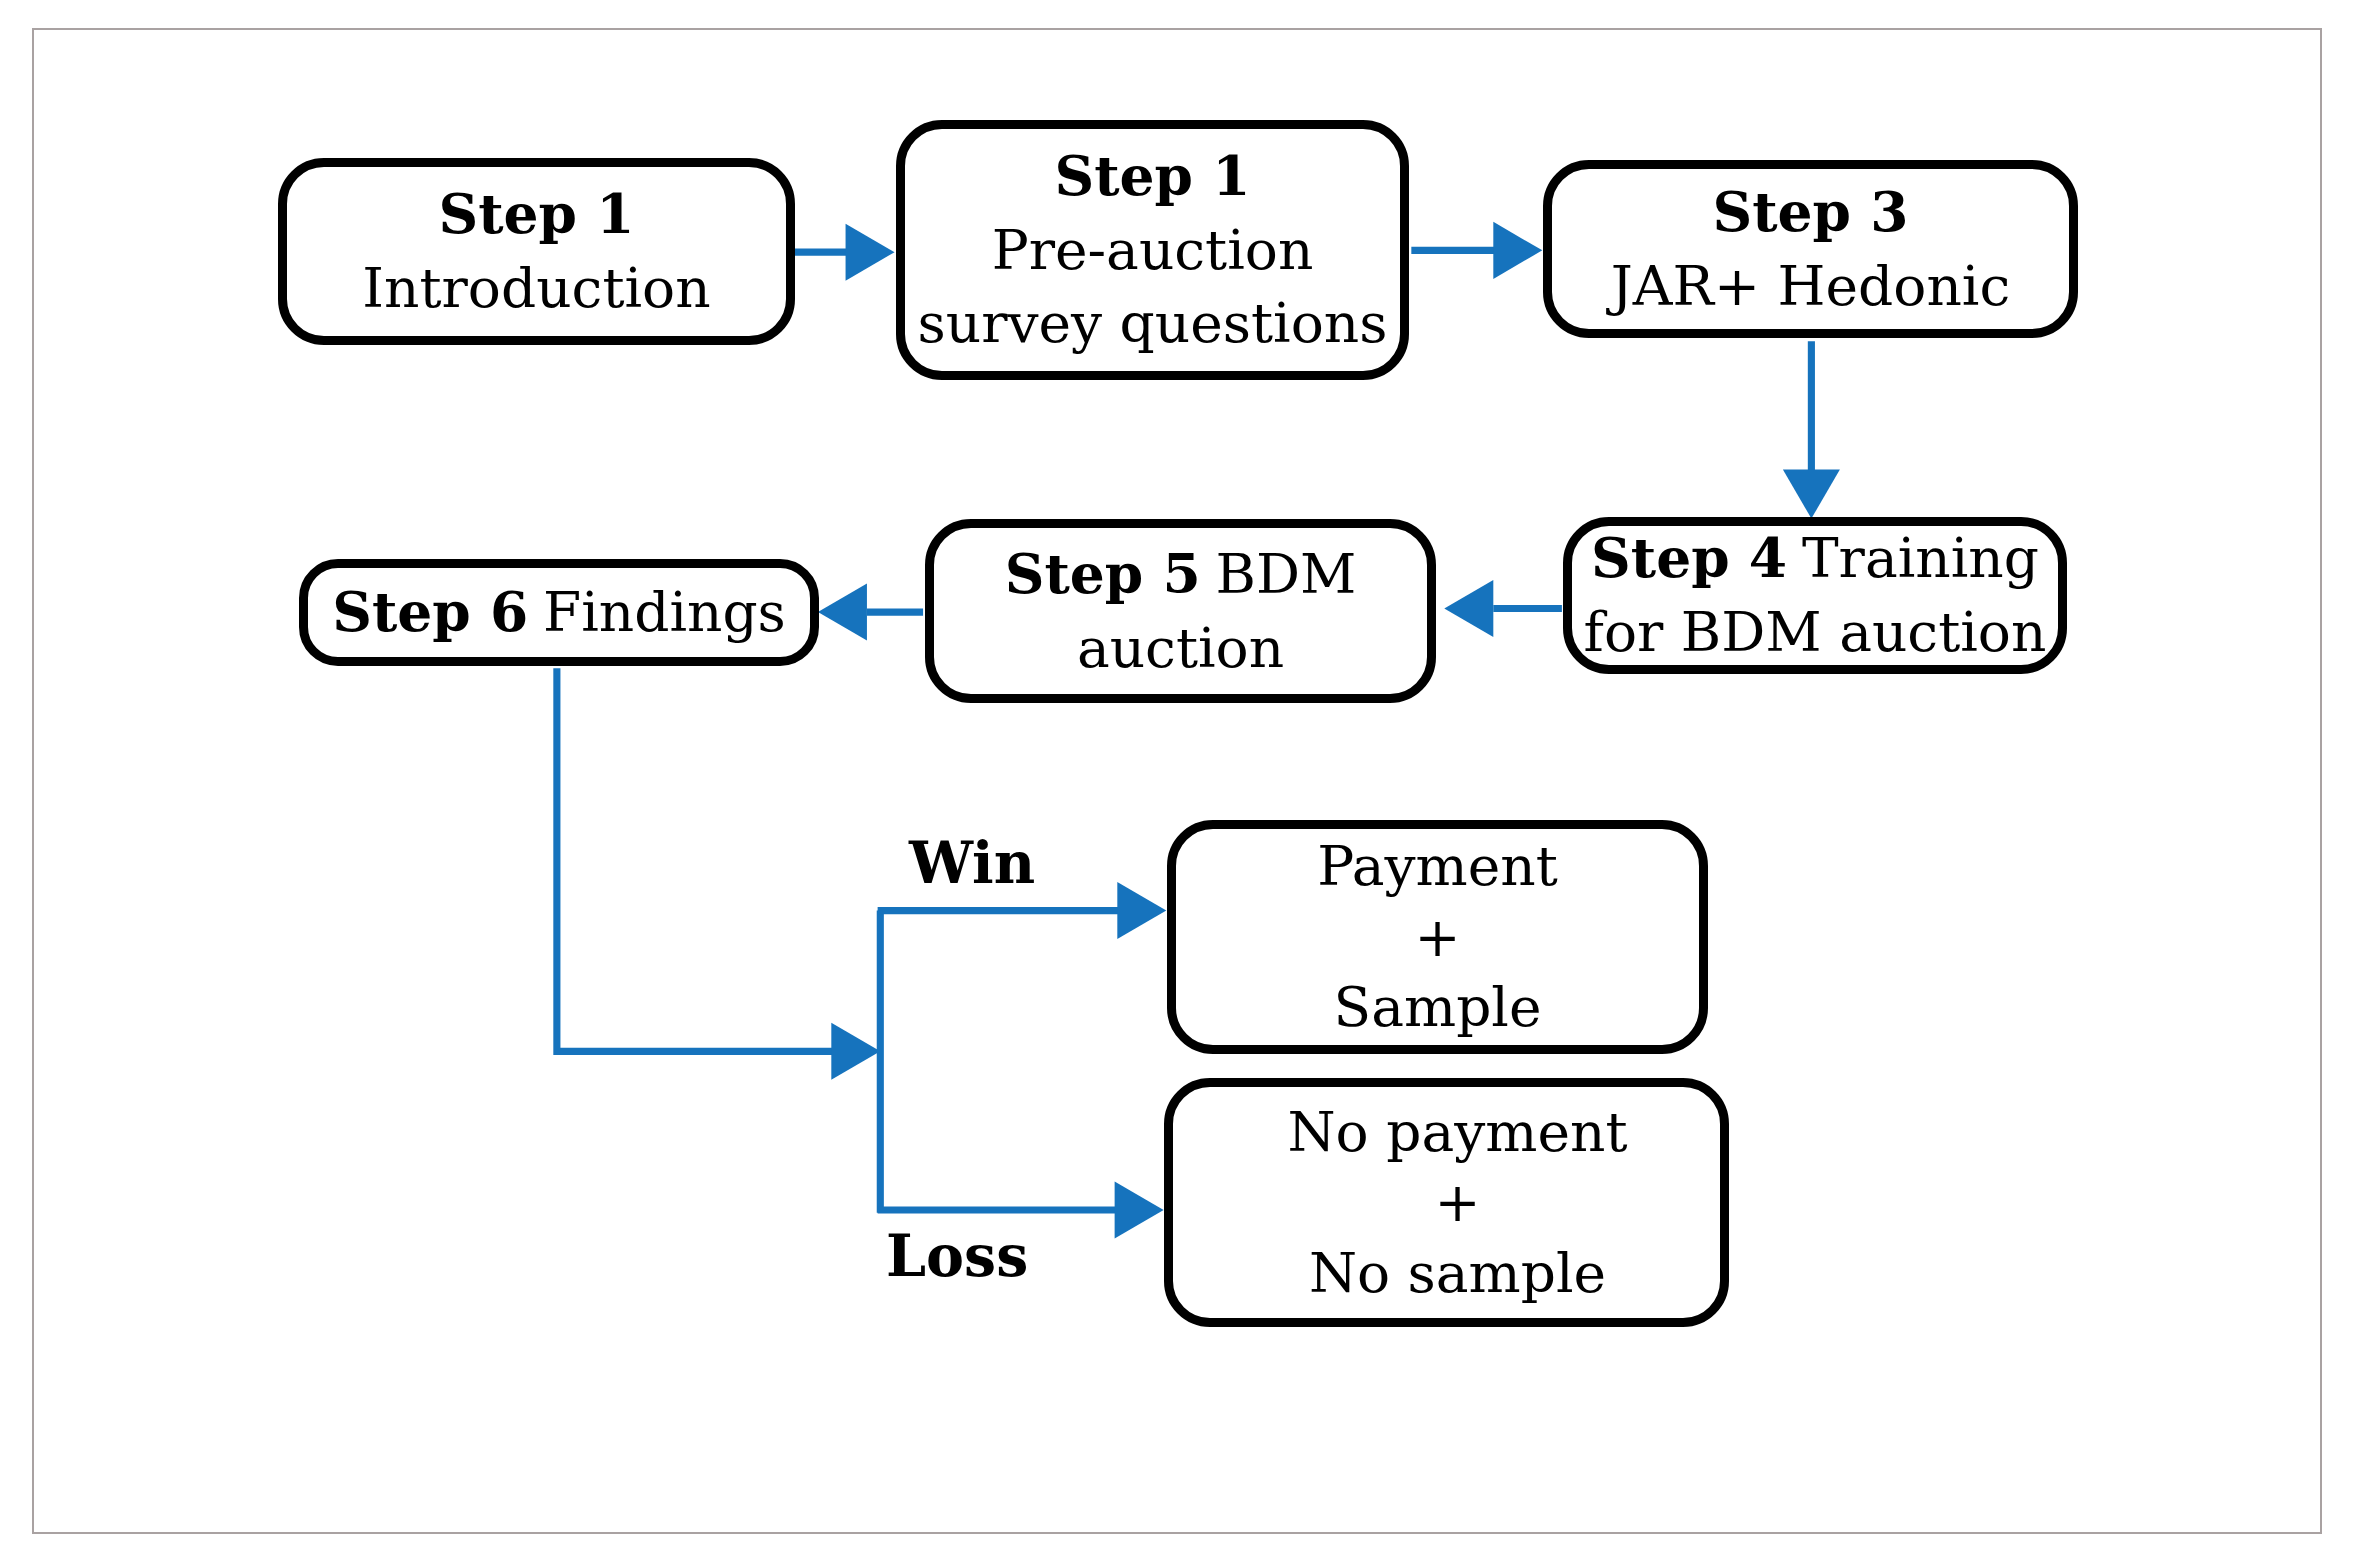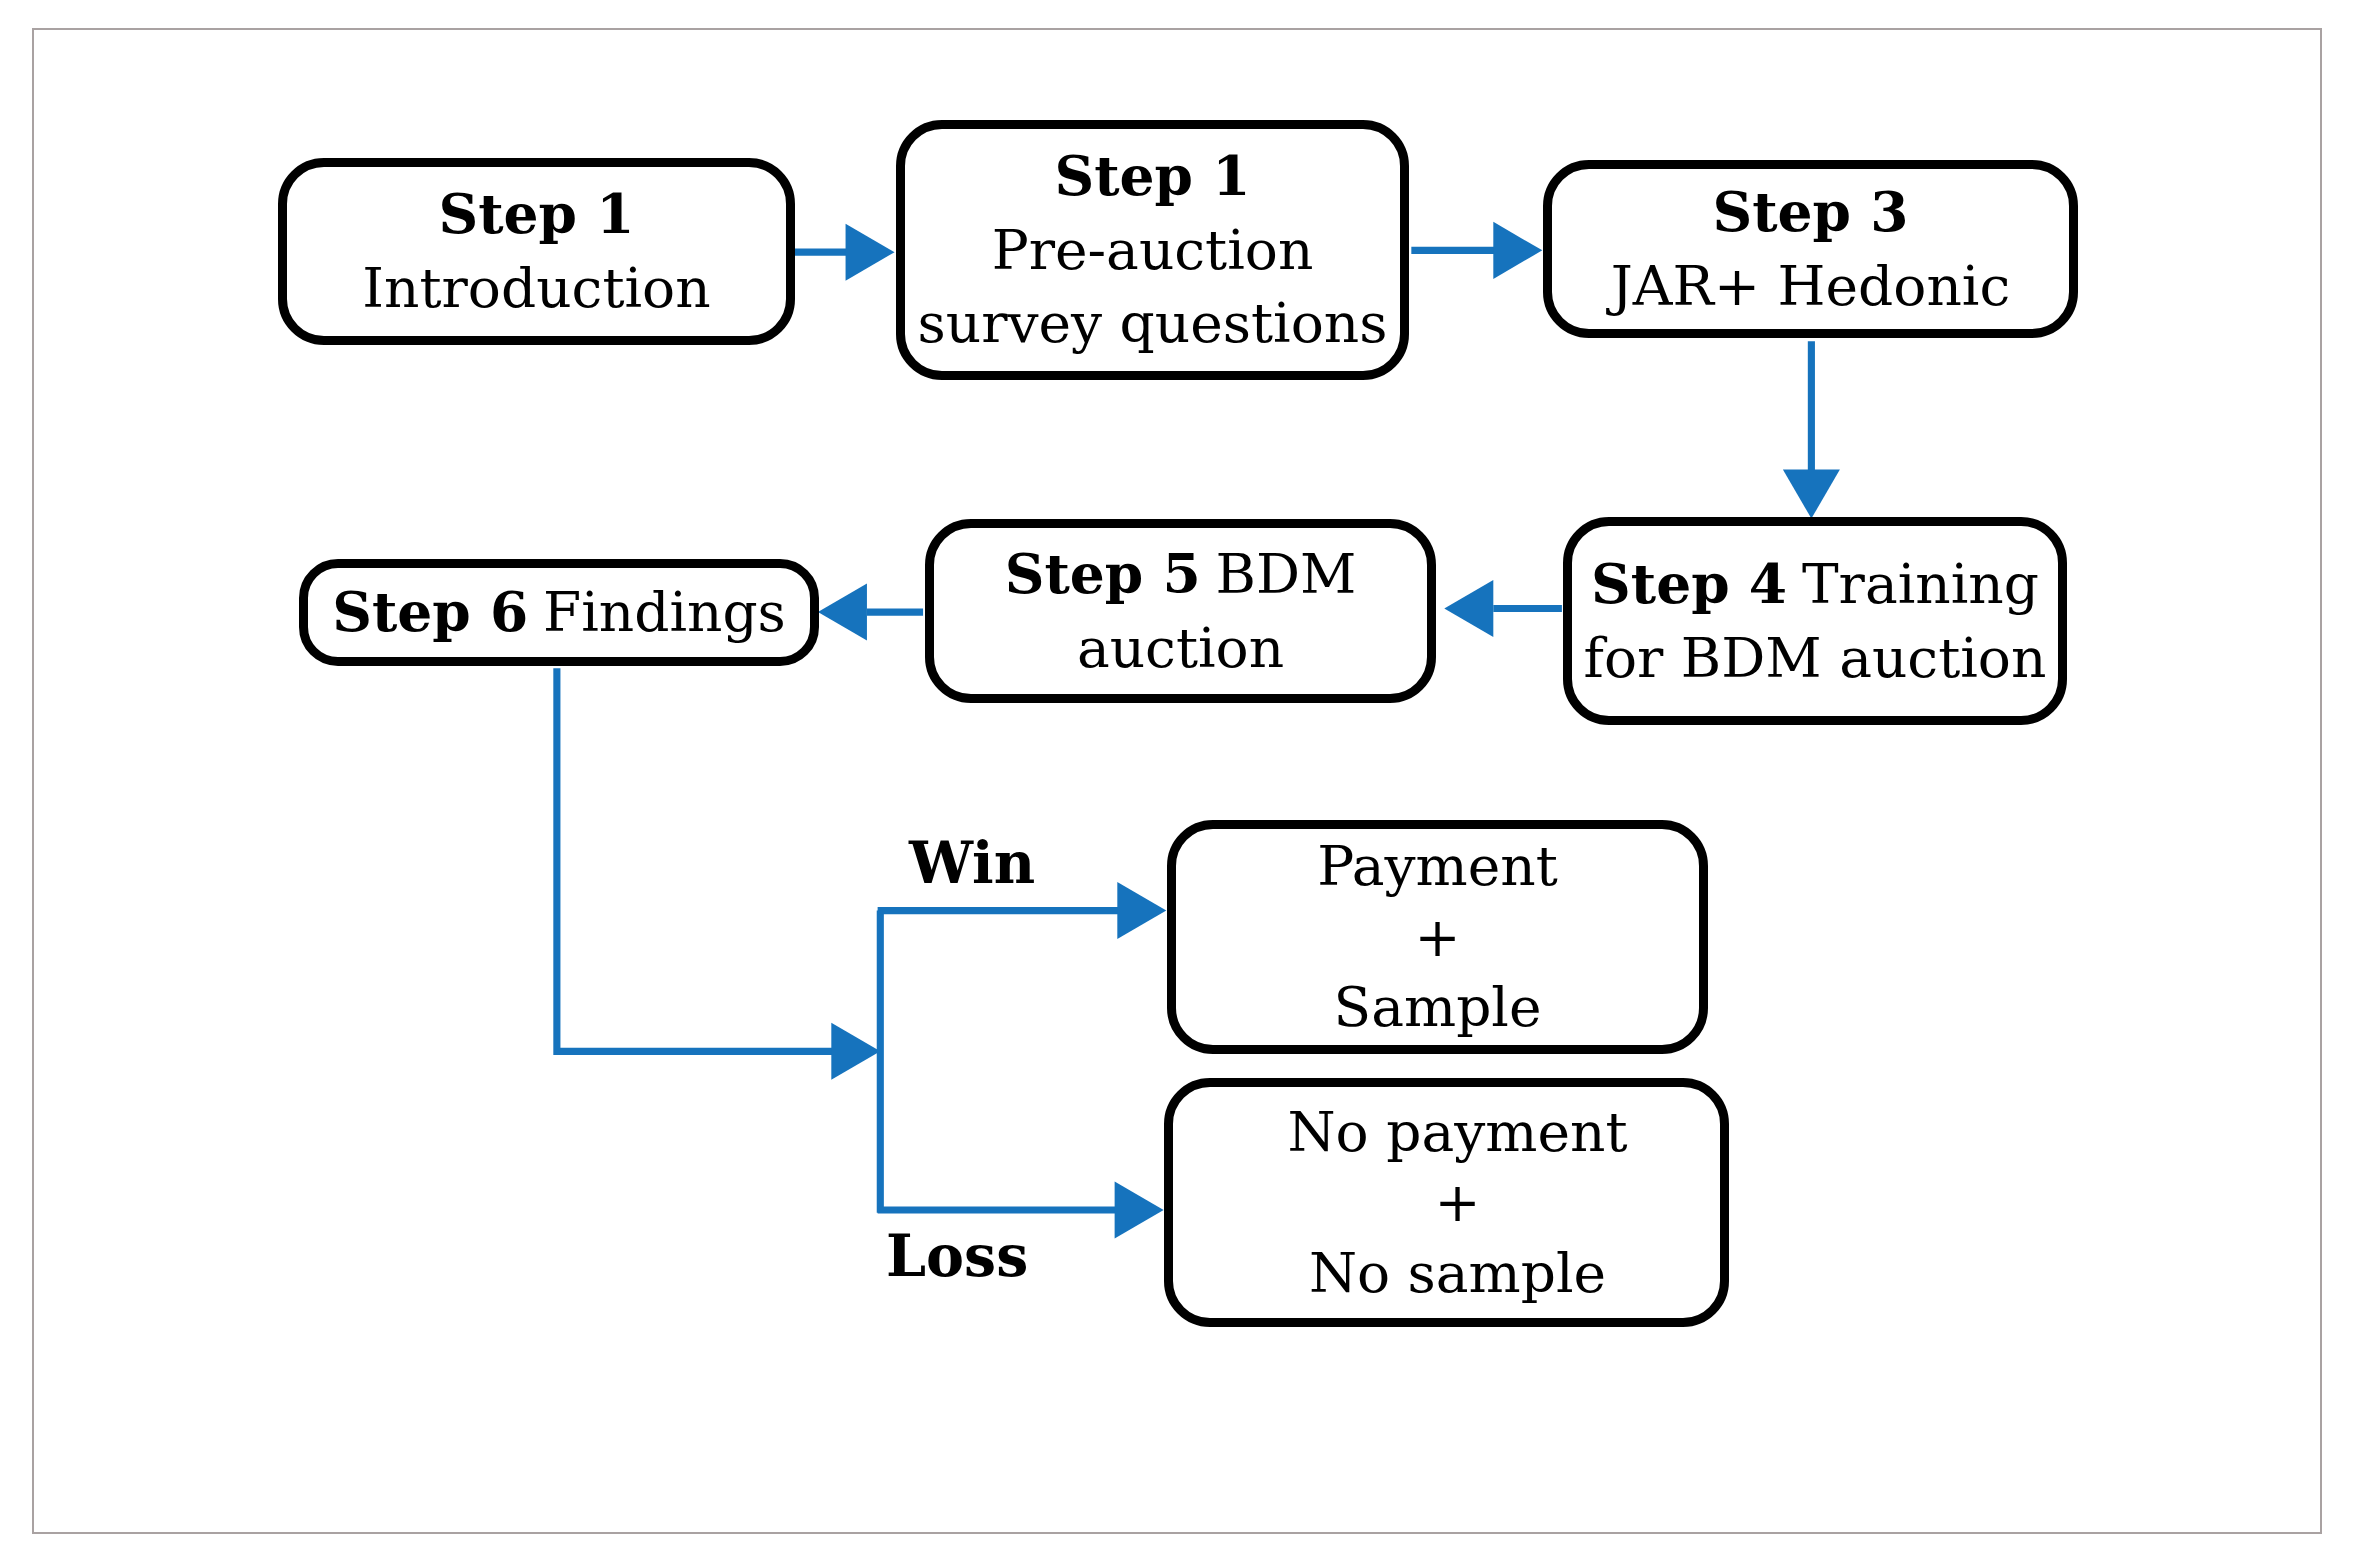--- a/index.html
+++ b/index.html
@@ -51,21 +51,21 @@
   .edge-label {
     position: absolute;
     font-weight: bold;
     font-size: 57px;
     text-align: left;
   }
   
   #box-step1 { left: 278px; top: 158px; width: 517px; height: 187px; }
   #box-step2 { left: 896px; top: 120px; width: 513px; height: 260px; }
   #box-step3 { left: 1543px; top: 160px; width: 535px; height: 178px; text-align: right; }
-  #box-step4 { left: 1563px; top: 517px; width: 504px; height: 208px; }
+  #box-step4 { left: 1563px; top: 517px; width: 504px; height: 157px; }
   #box-step5 { left: 925px; top: 519px; width: 511px; height: 184px; }
   #box-step6 { left: 299px;  top: 559px; width: 520px; height: 107px; border-radius: 39px; }
   #box-win-outcome  { left: 1167px; top: 820px;  width: 541px; height: 234px; line-height: 1.28; }
   #box-loss-outcome { left: 1164px; top: 1078px; width: 565px; height: 249px; line-height: 1.28; padding-left: 22px; }
   #label-win  { left: 909px; top: 829px;  width: 196px; }
   #label-loss { left: 886px;  top: 1222px; width: 214px; }
 </style>
 </head>
 <body>
 

